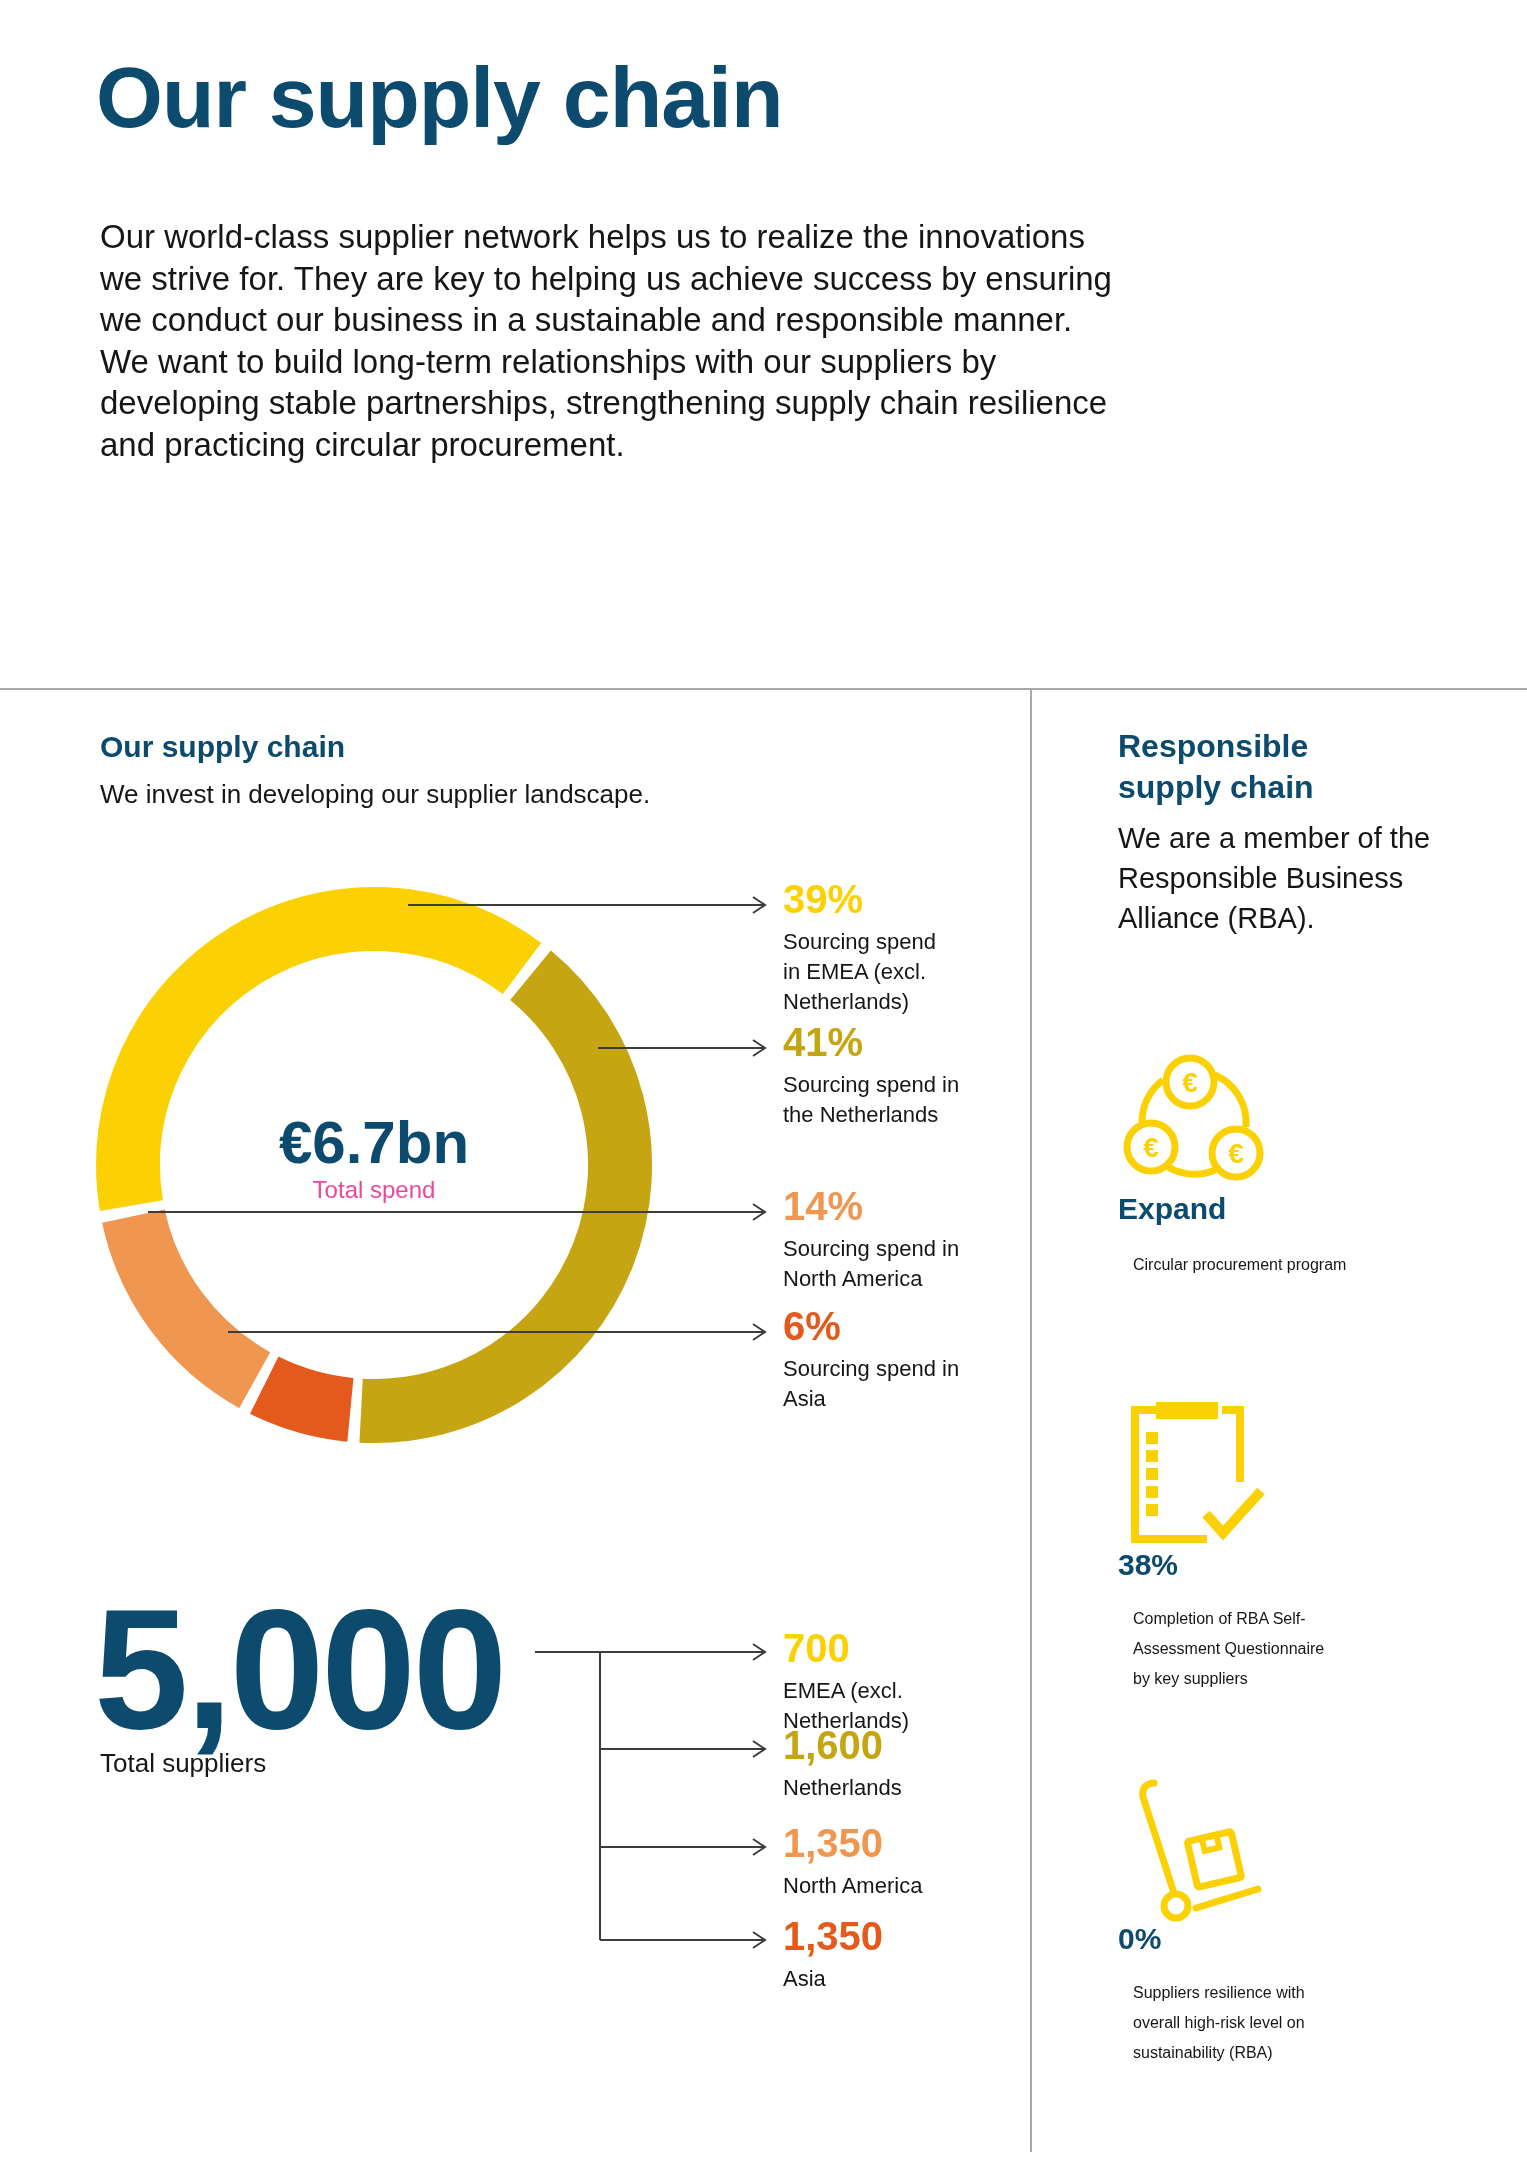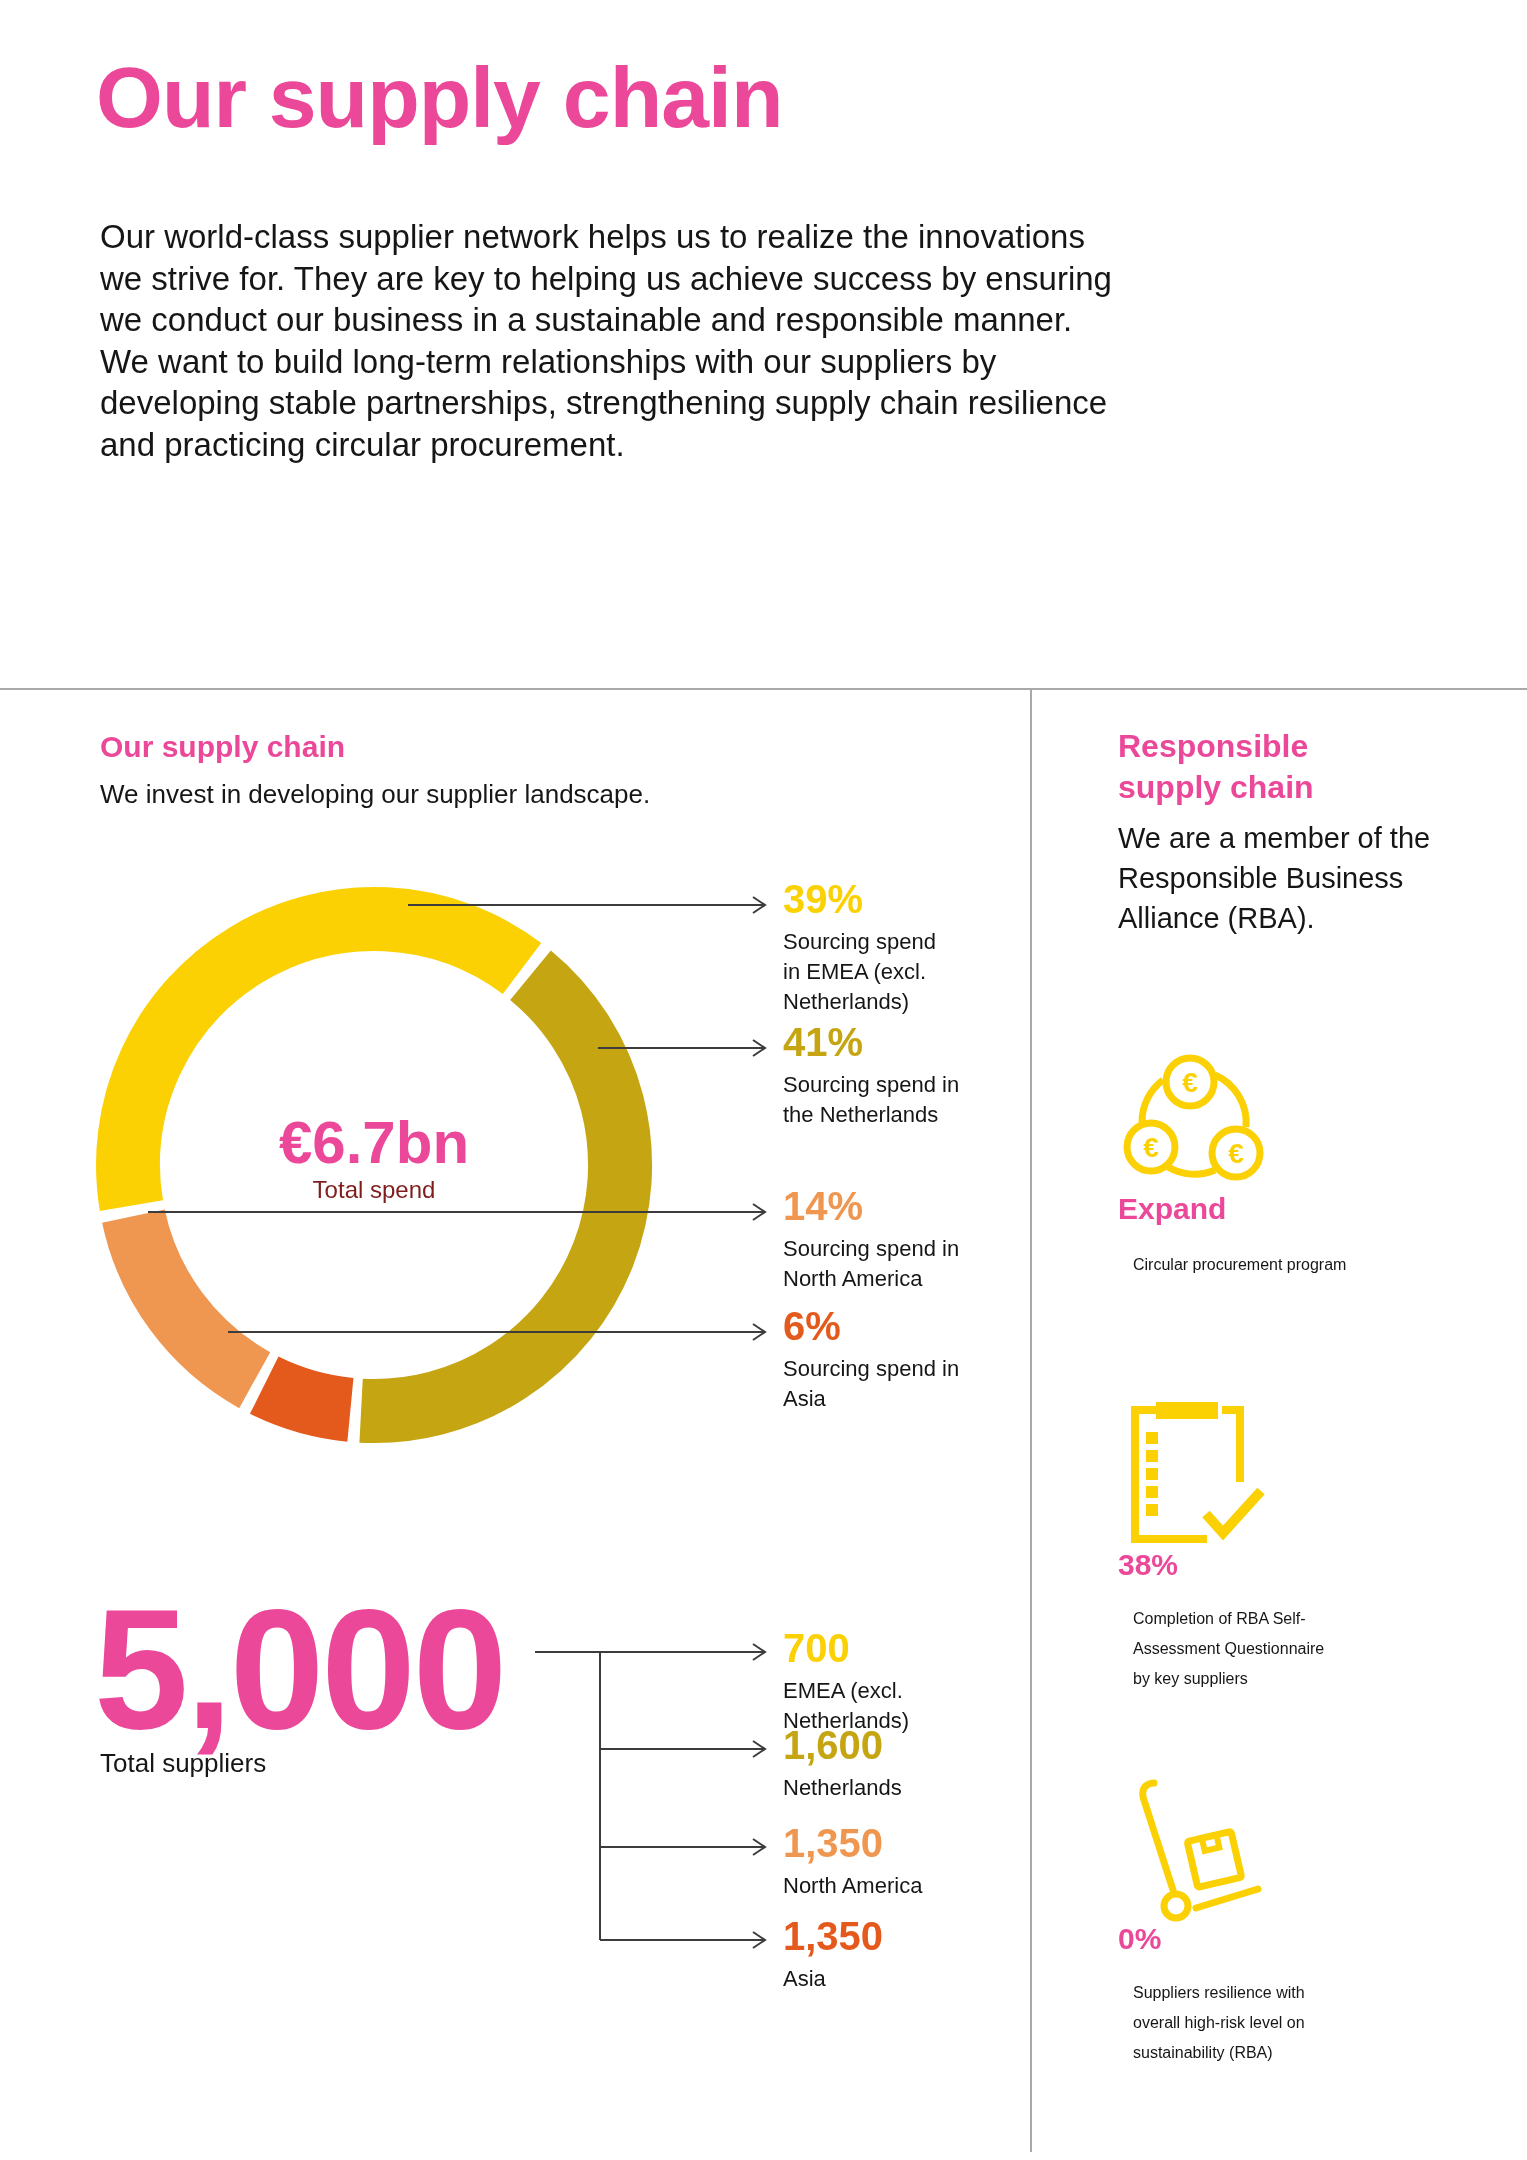--- a/index.html
+++ b/index.html
@@ -7,32 +7,32 @@
         font-family:"Liberation Sans",sans-serif;color:#161616;}
   .abs{position:absolute;}
   #page-title{left:96px;top:52px;font-size:86px;font-weight:700;letter-spacing:-1px;line-height:1.05;}
   #intro{left:100px;top:216px;font-size:33px;line-height:41.5px;white-space:pre-line;}
   .divider-h{left:0;top:688px;width:1527px;height:2px;background:#a9a9a9;}
   .divider-v{left:1030px;top:688px;width:2px;height:1464px;background:#a9a9a9;}
   #left-heading{left:100px;top:730px;font-size:30px;font-weight:700;}
   #left-subheading{left:100px;top:779px;font-size:26px;}
   #donut-center-value{left:174px;top:1112px;width:400px;text-align:center;
       font-size:60px;font-weight:700;line-height:62px;}
-  #donut-center-label{left:174px;top:1176px;width:400px;text-align:center;font-size:24px;color:#7f1d1d;}
+  #donut-center-label{left:174px;top:1176px;width:400px;text-align:center;font-size:24px;color:#ec4899;}
   .co-label{position:absolute;left:783px;width:230px;}
   .co-num{font-size:40px;font-weight:700;line-height:44px;}
   .co-desc{font-size:22px;line-height:30px;color:#161616;white-space:pre-line;margin-top:6px;}
   #suppliers-total{left:94px;top:1584px;font-size:170px;font-weight:700;letter-spacing:-3px;line-height:170px;}
   #suppliers-total-label{left:100px;top:1748px;font-size:26px;}
   #right-heading{left:1118px;top:726px;font-size:32px;font-weight:700;line-height:41px;white-space:pre-line;}
   #right-intro{left:1118px;top:818px;font-size:29px;line-height:40px;white-space:pre-line;}
   .benefit-headline{position:absolute;left:1118px;font-size:30px;font-weight:700;}
   .benefit-desc{position:absolute;left:1118px;font-size:16px;line-height:30px;white-space:pre-line;color:#161616;margin-left:15px;}
   svg{position:absolute;overflow:visible;}
-  .yellow{color:#ec4899;}
+  .yellow{color:#0c4a6e;}
 </style>
 </head>
 <body>
 
 <div id="page">
 
   <div class="abs yellow" id="page-title">Our supply chain</div>
   <div class="abs" id="intro">Our world-class supplier network helps us to realize the innovations
 we strive for. They are key to helping us achieve success by ensuring
 we conduct our business in a sustainable and responsible manner.

